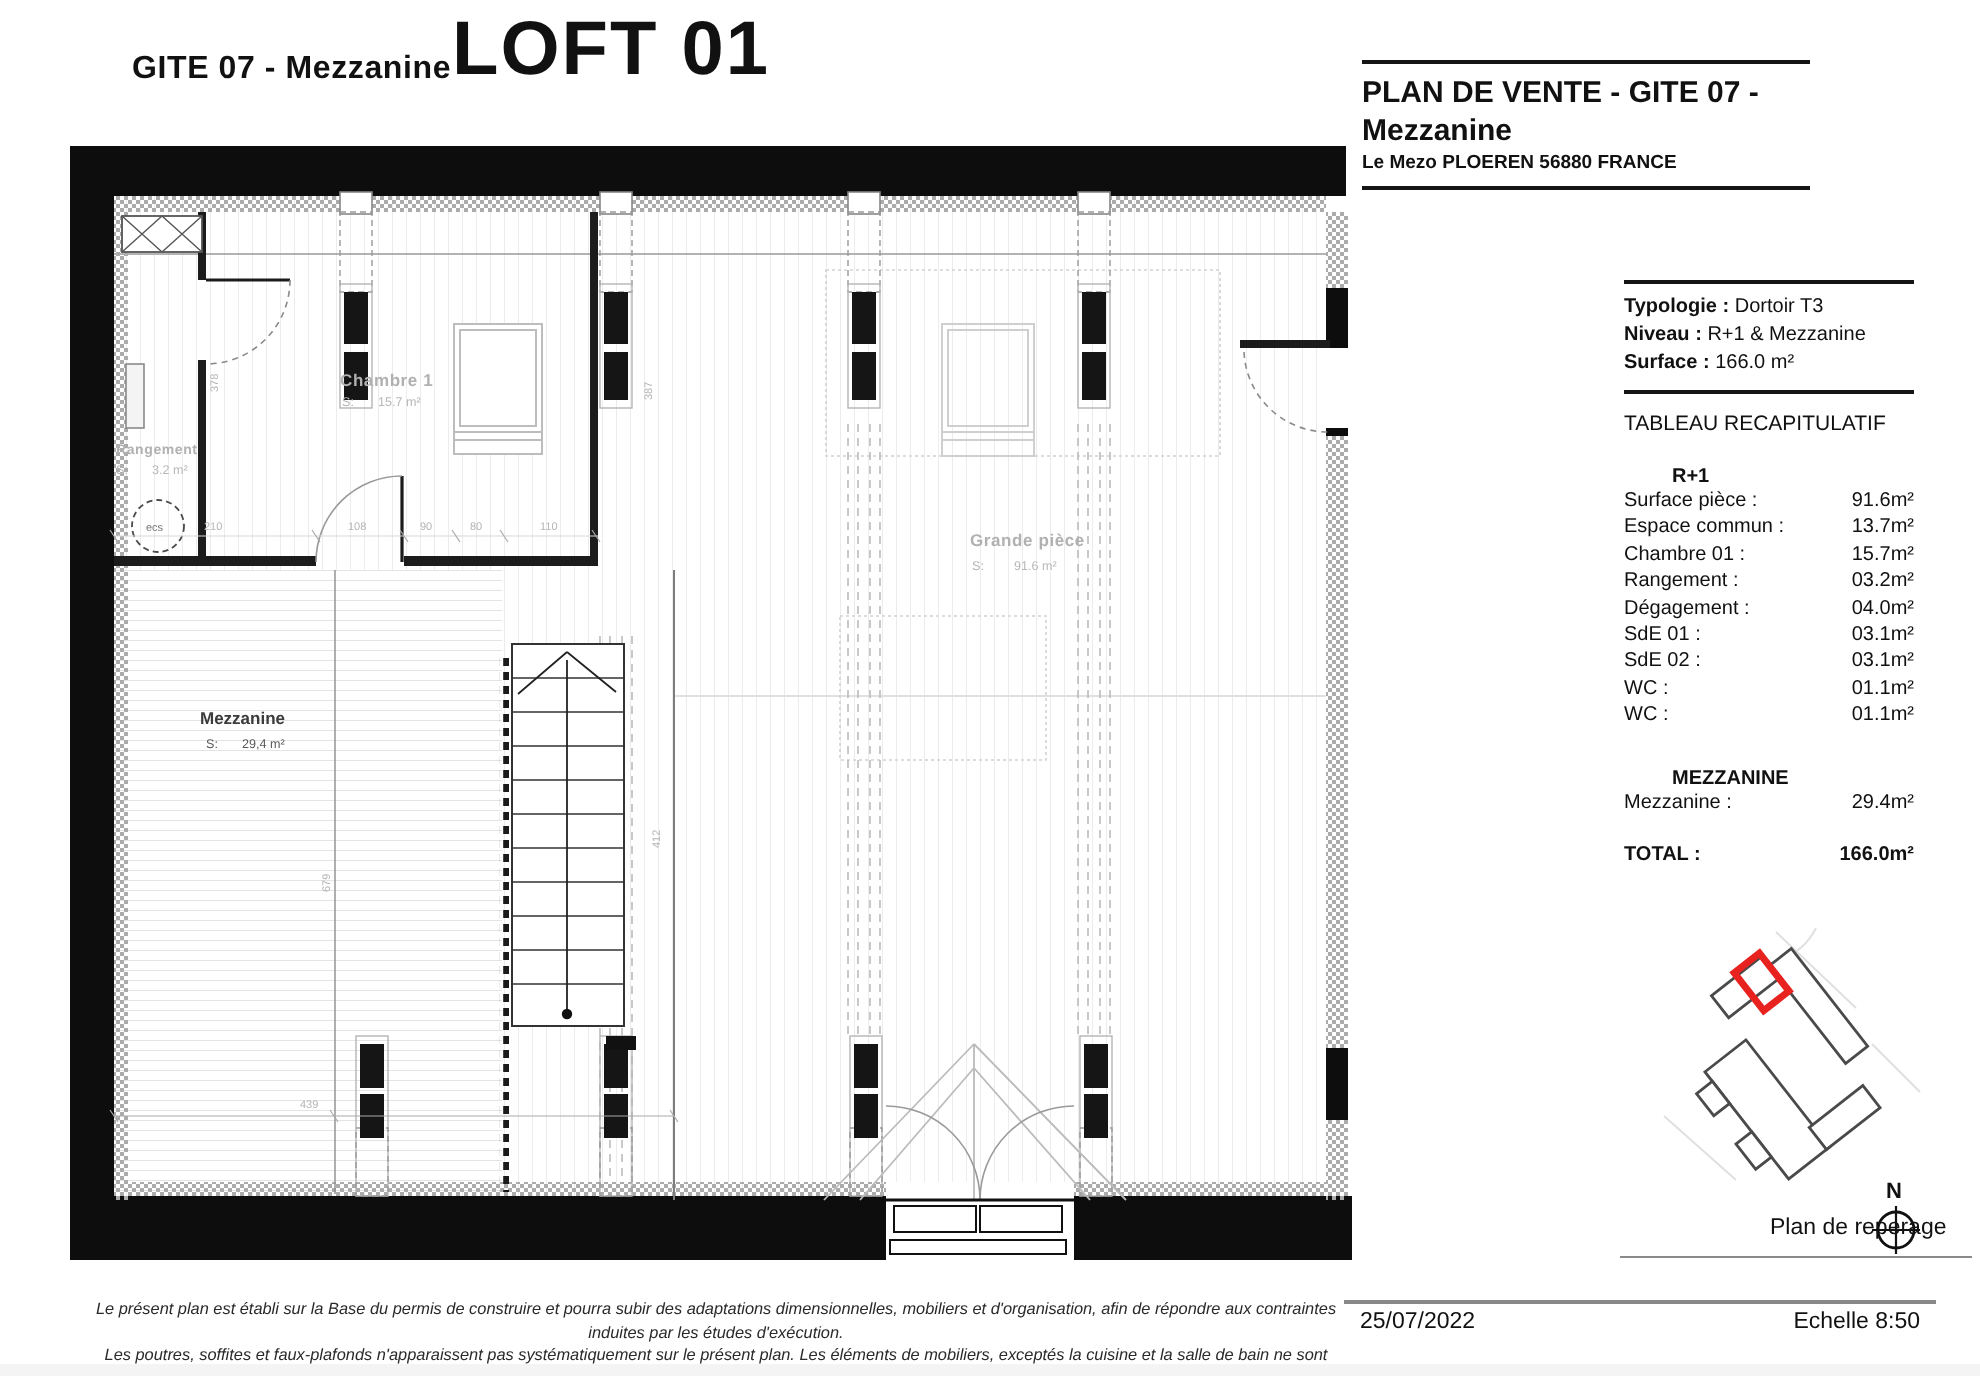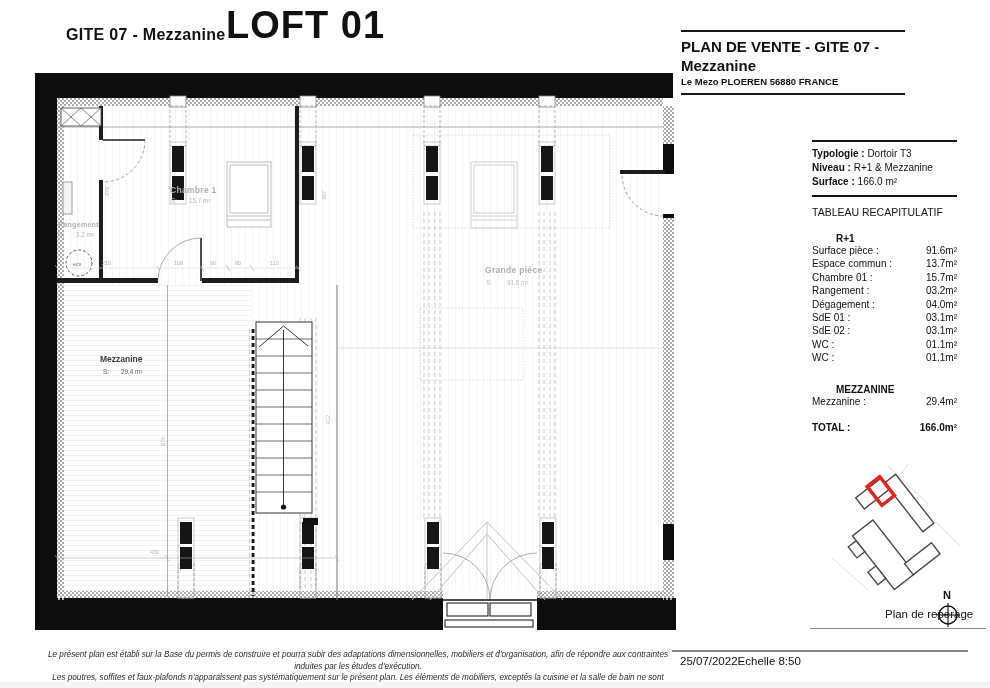--- a/index.html
+++ b/index.html
@@ -24,21 +24,21 @@
   .sumrow{display:flex;justify-content:space-between;font-size:10px;line-height:13.4px;}
   .sumrow.total{font-weight:800;margin-top:13px;}
   .mezgap{margin-top:19px;}
   
   .loc-caption{left:846px;top:608px;font-size:11.5px;font-weight:500;padding-left:39px;}
   .loc-line{left:810px;top:628px;width:176px;border-top:1.2px solid #8a8a8a;}
   
   .disclaimer{left:38px;top:649px;width:640px;text-align:center;font-style:italic;
               font-size:8.2px;line-height:11.5px;color:#2a2a2a;}
   .datebox{left:672px;top:650px;width:280px;border-top:2px solid #888;border-bottom:2.5px solid #1a1a1a;
-           display:flex;padding:3px 8px 16px 8px;font-size:11.5px;font-weight:500;}
+           display:flex;justify-content:space-between;padding:3px 8px 16px 8px;font-size:11.5px;font-weight:500;}
   .bottomstrip{left:0;top:682px;width:990px;height:6px;background:#f4f4f4;}
   
   svg{font-family:"Liberation Sans","DejaVu Sans",sans-serif;}
   .dashout{fill:none;stroke:#999;stroke-width:.7;stroke-dasharray:3 2;}
   .dashcol{fill:none;stroke:#bcbcbc;stroke-width:.8;stroke-dasharray:4 3;}
   .dotrect{fill:none;stroke:#d2d2d2;stroke-width:.8;stroke-dasharray:1.5 1.5;}
   .arc{fill:none;stroke:#9a9a9a;stroke-width:.8;}
   .arcd{fill:none;stroke:#8a8a8a;stroke-width:.8;stroke-dasharray:3 2.5;}
   .rlabel{font-size:8.5px;fill:#b1b1b1;font-weight:600;letter-spacing:.3px;}
   .rsub{font-size:6.3px;fill:#b8b8b8;}

